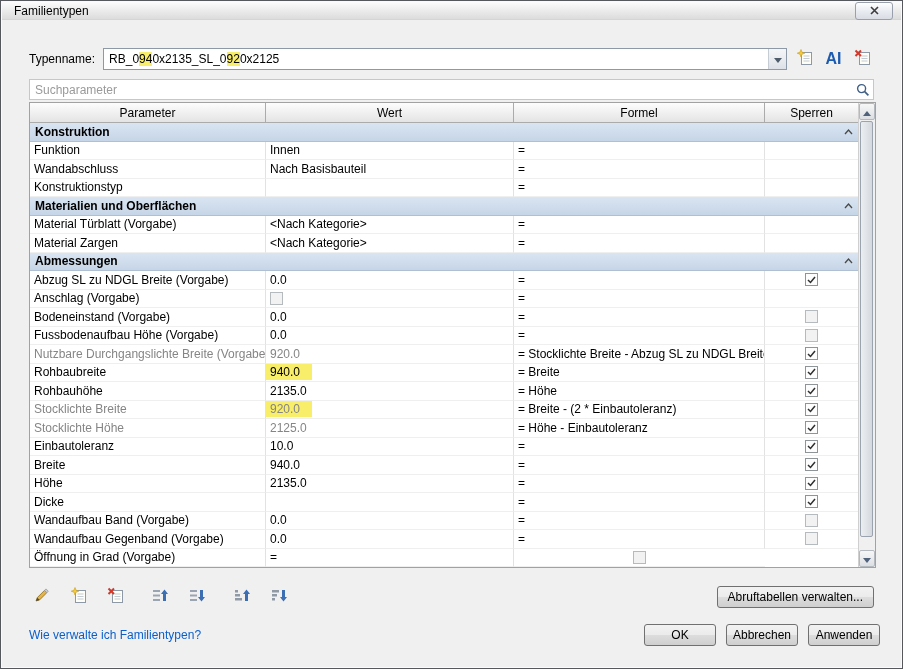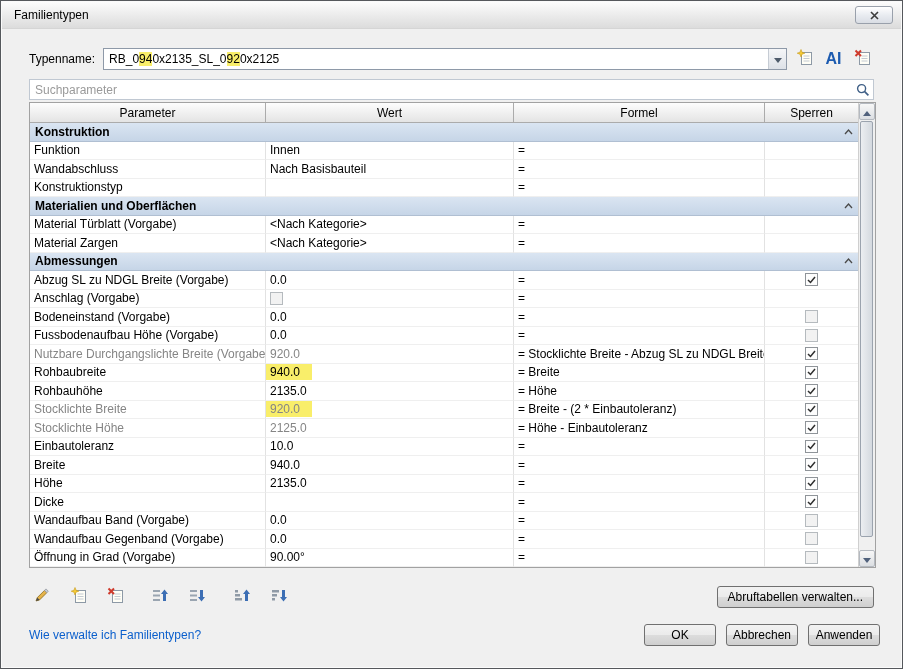--- a/index.html
+++ b/index.html
@@ -3,21 +3,21 @@
 <meta charset="utf-8">
 <style>
   * { margin:0; padding:0; box-sizing:border-box; }
   html,body { width:903px; height:669px; }
   body { font-family:"Liberation Sans", sans-serif; font-size:12px; color:#000; background:#e6e6e6; }
 
   .dialog { position:relative; width:903px; height:669px; background:#f0f0f0;
             border:1px solid #55585c; box-shadow: inset 0 0 0 1px #fafafa; overflow:hidden; }
 
   
-  .titlebar { position:absolute; top:1px; left:1px; right:1px; height:27px;
+  .titlebar { position:absolute; top:1px; left:1px; right:1px; height:18px;
               background:linear-gradient(#fcfcfc,#eaeaea 55%, #dcdcdc);
               border-bottom:1px solid #d5d5d5; display:flex; align-items:center; padding:0 8px; }
   .title { flex:1; padding-left:4px; }
   .close-btn { width:38px; height:18px; border:1px solid #99a0ab; border-radius:3px;
                background:linear-gradient(#ffffff,#e9ecf1 50%, #d9dde4);
                display:flex; align-items:center; justify-content:center; }
 
   
   .typename-row { position:absolute; top:47px; left:28px; right:28px; height:22px;
                   display:flex; align-items:center; }
@@ -380,21 +380,20 @@
           <div class="trow data-row">
             <div class="cell c-param">Wandaufbau Gegenband (Vorgabe)</div>
             <div class="cell c-wert">0.0</div>
             <div class="cell c-formel">=</div>
             <div class="cell c-sperren">
               <span class="cb unchecked"></span>
             </div>
           </div>
           <div class="trow data-row">
             <div class="cell c-param">Öffnung in Grad (Vorgabe)</div>
-            <div class="cell c-wert">90.00°</div>
             <div class="cell c-formel">=</div>
             <div class="cell c-sperren">
               <span class="cb unchecked"></span>
             </div>
           </div>
         </div>
     </div>
     <div class="vscroll">
       <div class="vs-btn vs-up">
         <span>

